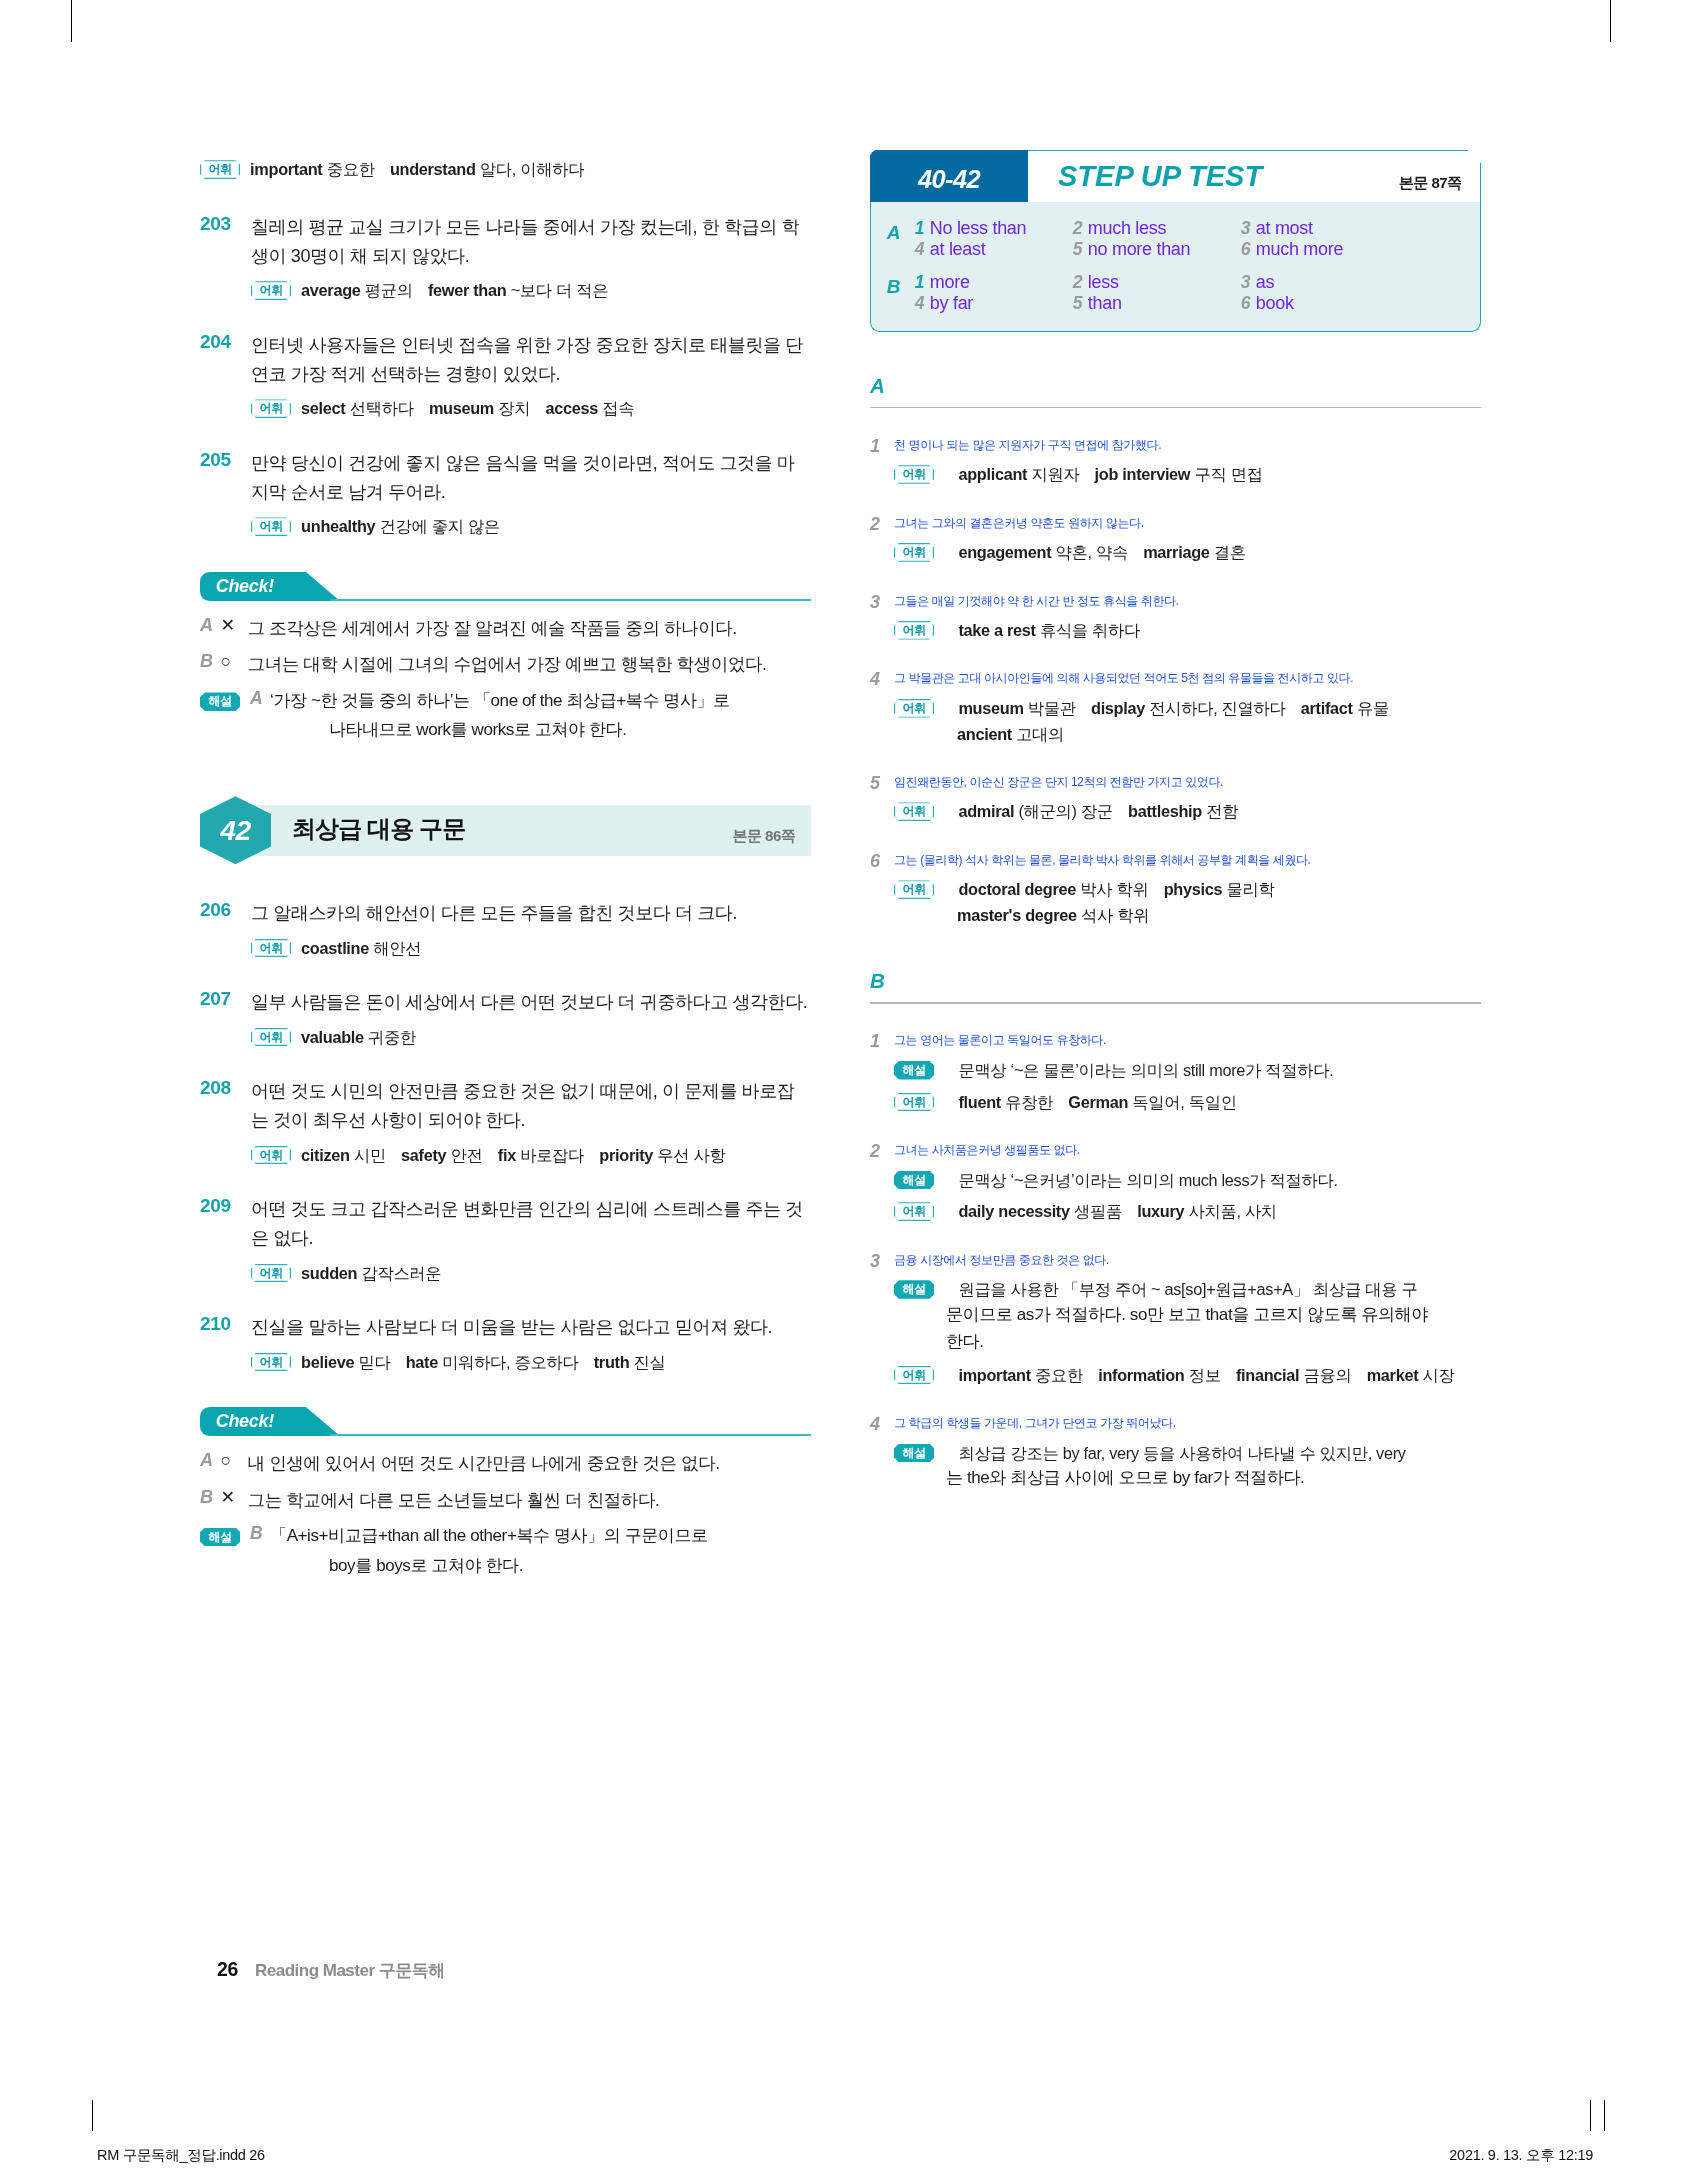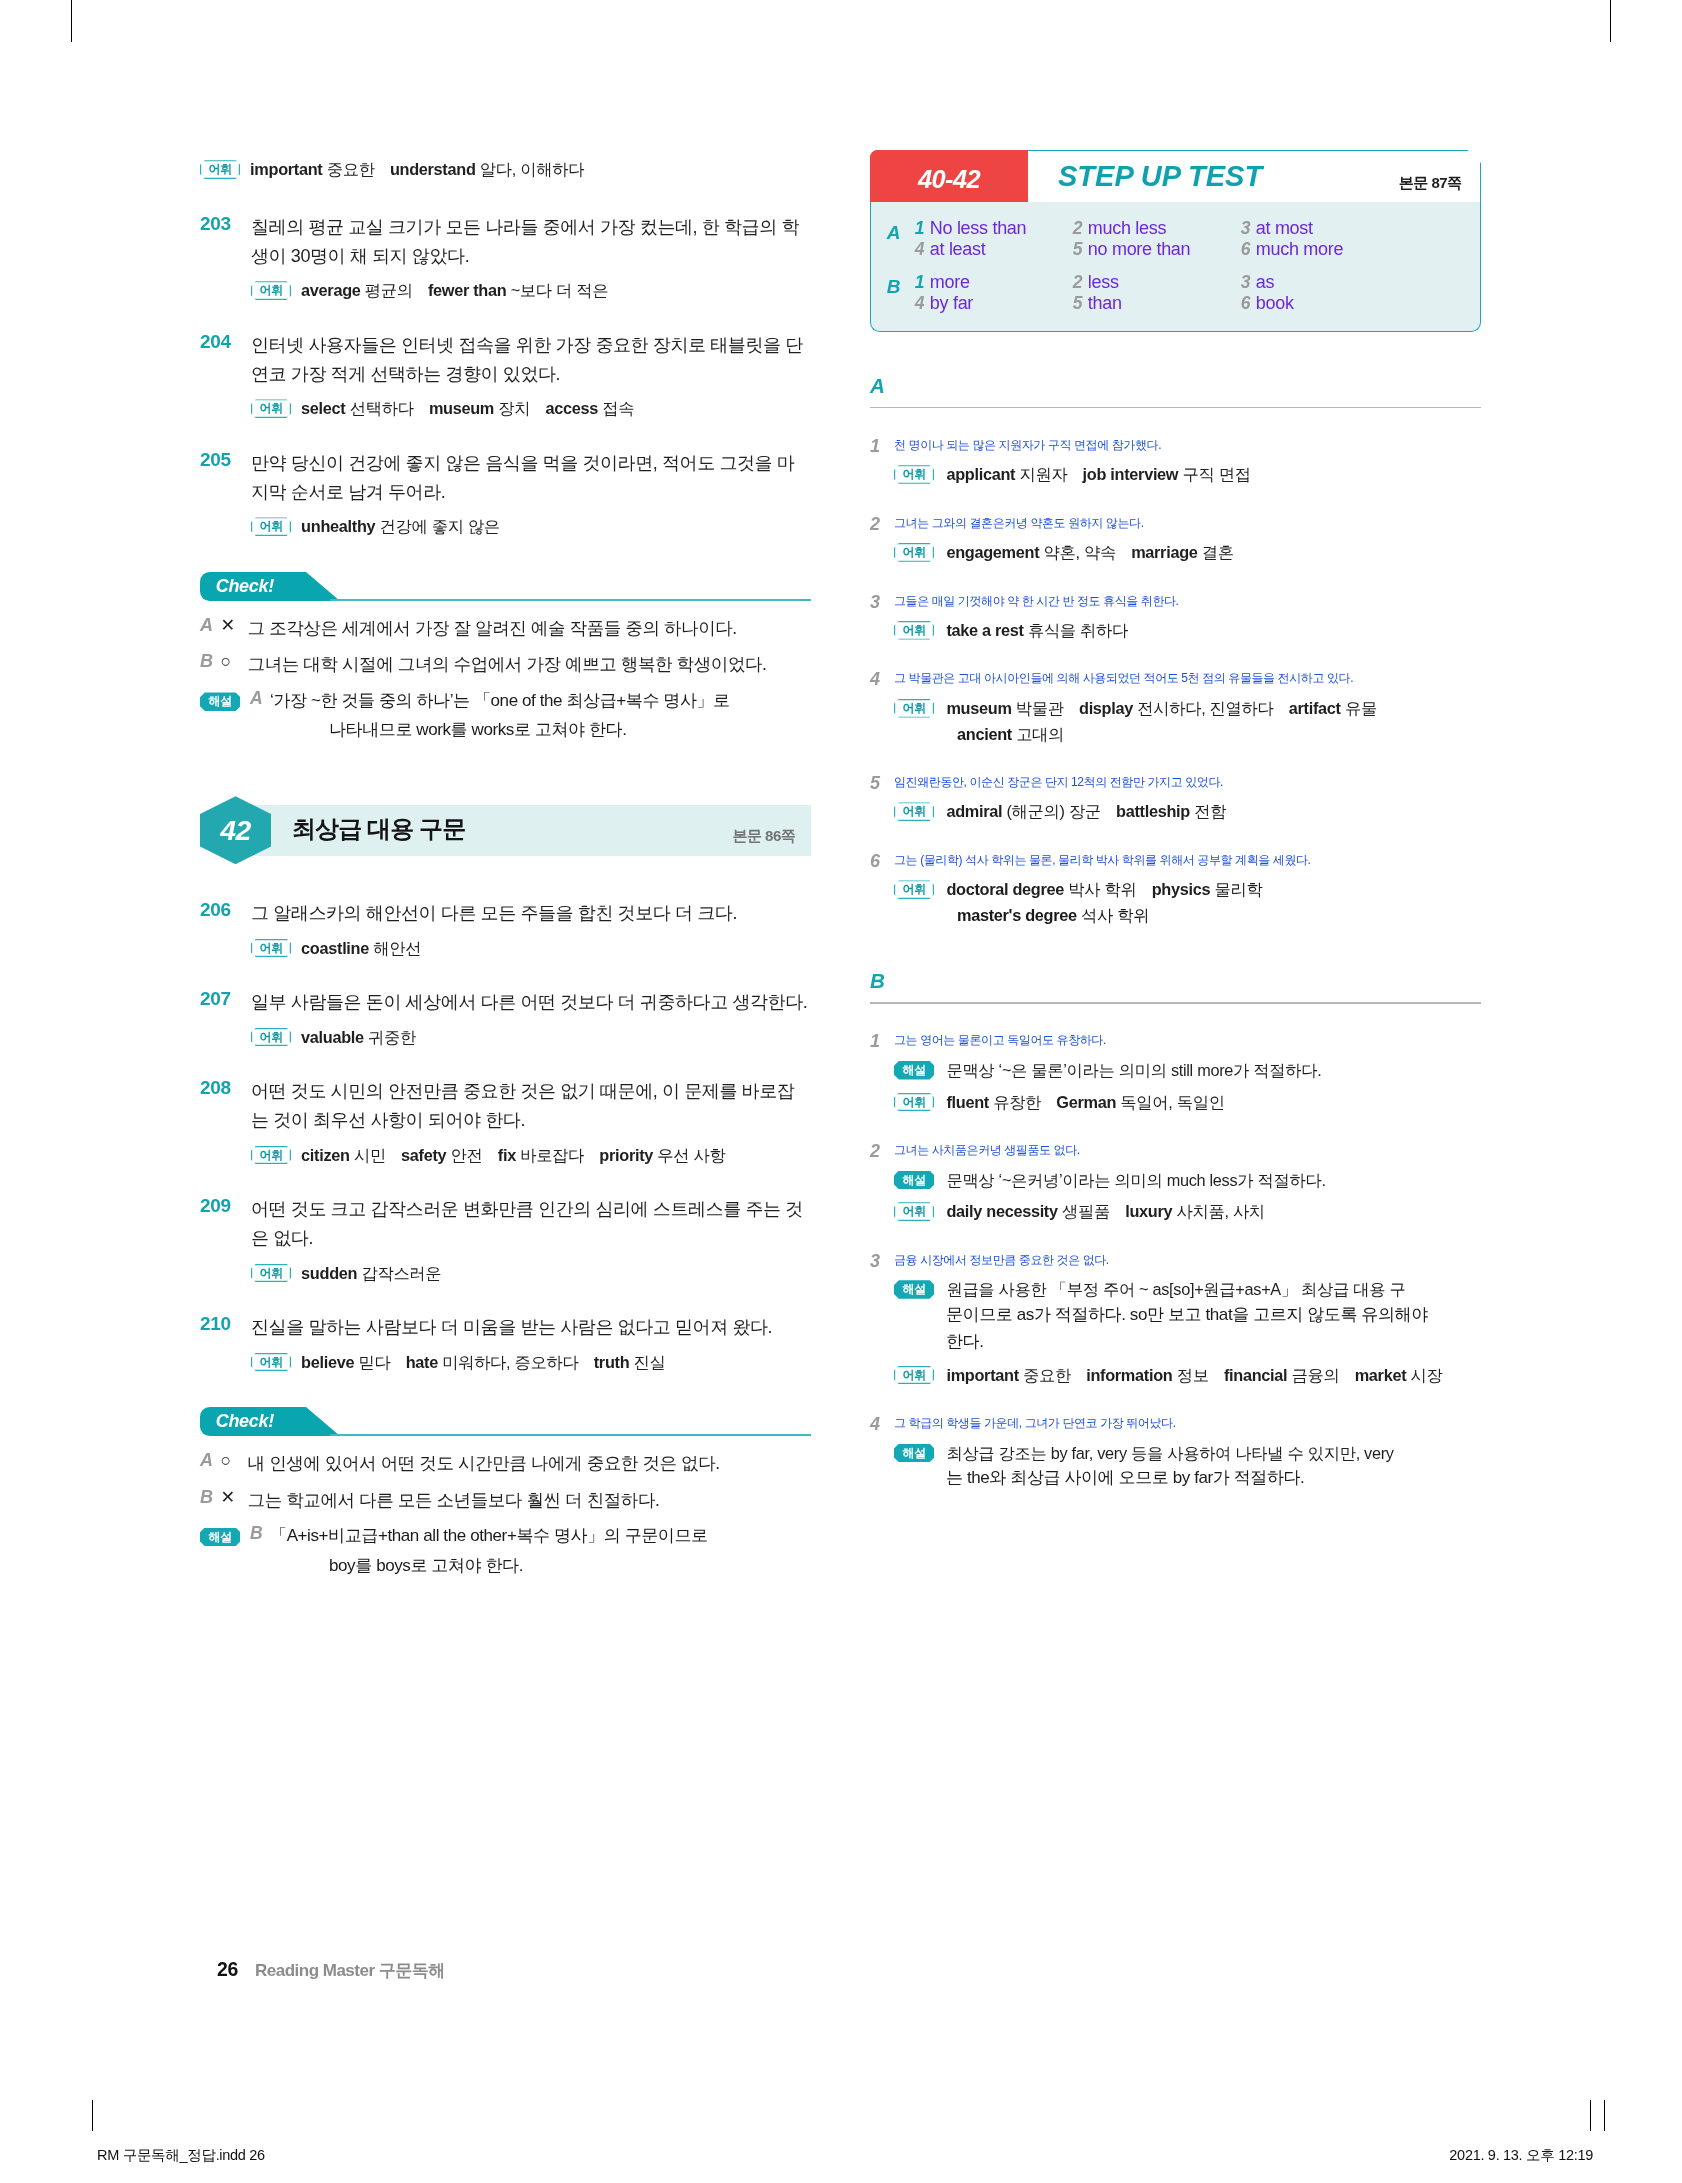--- a/index.html
+++ b/index.html
@@ -127,21 +127,21 @@
     background:#ffffff;
     border:1.8px solid #19a6b1;
     border-bottom:none;
     box-sizing:border-box;
     border-radius:8.5px 8.5px 0 0;
     -webkit-clip-path: polygon(0 0, calc(100% - 13.3px) 0, 100% 13.3px, 100% 100%, 0 100%);
     clip-path: polygon(0 0, calc(100% - 13.3px) 0, 100% 13.3px, 100% 100%, 0 100%);
   }
   .step-tag {
     position:absolute; left:0; top:0; width:158px; height:58px;
-    background:#ef4444;
+    background:#0369a1;
     border-radius:7.3px 0 0 0;
     display:flex; align-items:center; justify-content:center;
     color:#fff; font-size:25.4px; font-weight:bold; font-style:italic; letter-spacing:-0.6px;
   }
   .step-title {
     position:absolute; left:188px; top:9.7px;
     color:#0fa1ac; font-size:29px; font-weight:bold; font-style:italic; letter-spacing:0px;
   }
   .step-ref {
     position:absolute; right:19.4px; top:24px;
@@ -185,21 +185,21 @@
   .sec-rule { position:absolute; left:0; top:33px; width:611px; height:1.2px; background:#b6b6b6; }
 
   .qentry { position:relative; margin-bottom:27px; }
   .qentry .qnum {
     position:absolute; left:0; top:0; width:20.6px;
     font-size:18px; font-weight:bold; font-style:italic; color:#9b9b9b;
   }
   .qentry .qbody { margin-left:24px; }
   .qentry .qsent { font-size:12px; line-height:1.6; letter-spacing:-0.4px; color:#1d4ed8; }
   .qentry .badge-row { margin-top:7.3px; }
-  .qentry .badge-text { margin-left:12px;text-align:center; }
+  .qentry .badge-text { margin-left:24px;text-align:center; }
   .cont-line { margin-left:12px; font-size:16.3px; line-height:1.5; letter-spacing:-0.3px; }
   .expl-cont { margin-left:52px; font-size:17px; line-height:1.58; letter-spacing:-0.4px; }
 
   
   .folio { position:absolute; left:217px; top:1958px; display:flex; align-items:baseline; }
   .folio-num { font-size:19.4px; font-weight:bold; color:#111; letter-spacing:-0.3px; }
   .folio-txt { margin-left:17px; font-size:17px; font-weight:bold; color:#8c8c8c; letter-spacing:-0.5px;text-align:right; }
 
   .printline { position:absolute; top:2146px; font-size:14.5px; color:#111; letter-spacing:-0.3px; }
   .printline-l { left:97px; }

